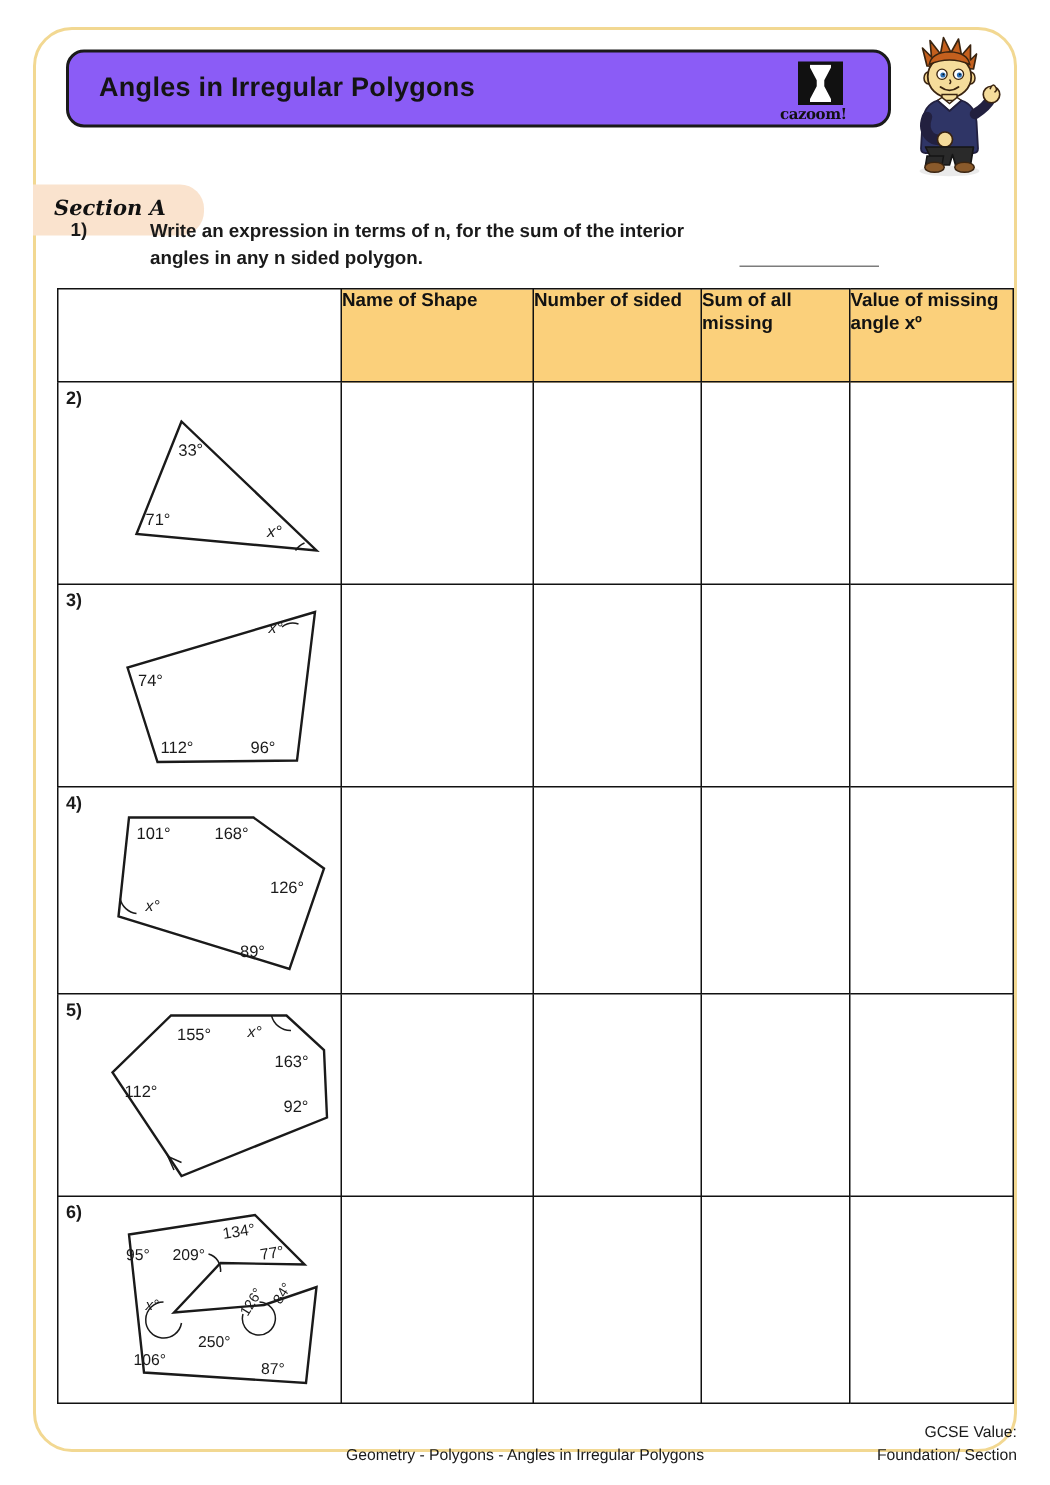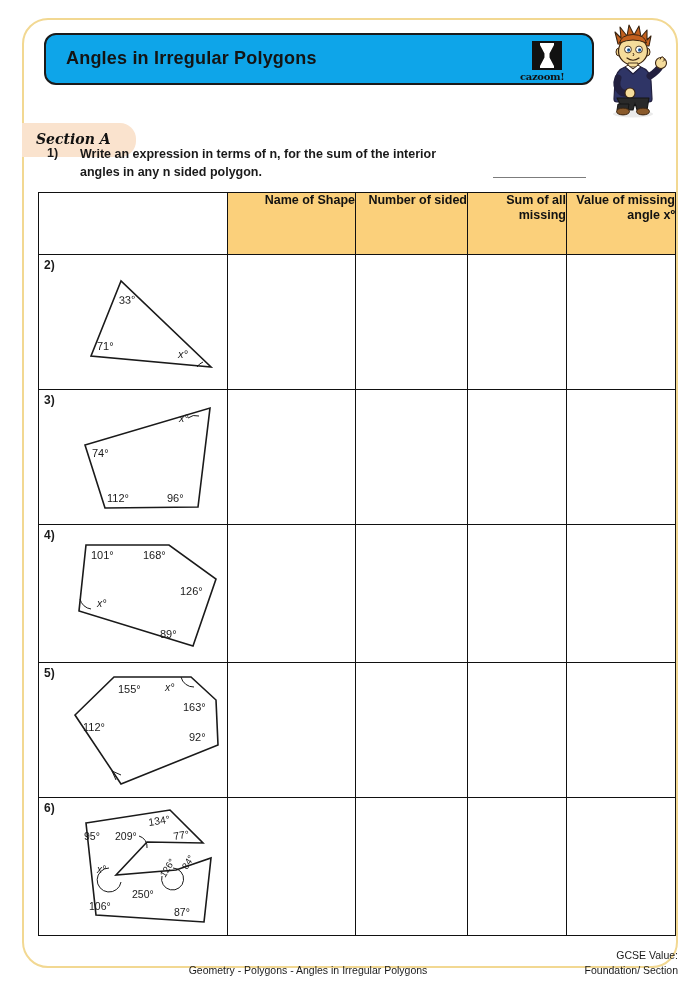--- a/index.html
+++ b/index.html
@@ -25,21 +25,21 @@
     pointer-events: none;
   }
 
   
   #title-box {
     position: absolute;
     left: 44px; top: 33px;
     width: 550px; height: 52px;
     border: 2px solid #1a1a1a;
     border-radius: 12px;
-    background: #0ea5e9;
+    background: #8b5cf6;
   }
   #title-text {
     position: absolute;
     left: 20px; top: 13px;
     font-size: 18px;
     font-weight: bold;
     color: #141414;
     letter-spacing: .2px;
   }
 
@@ -95,21 +95,21 @@
     font-size: 14px;
     color: #111;
   }
 
   
   #q1-num {
     position: absolute; left: 47px; top: 146px;
     font-size: 12.5px; font-weight: bold; color: #1a1a1a;
   }
   #q1-text {
-    position: absolute; left: 80px; top: 145px;
+    position: absolute; left: 100px; top: 145px;
     width: 380px;
     font-size: 12.5px; font-weight: bold; color: #1a1a1a;
     line-height: 18px;
   }
   #q1-answer-line {
     position: absolute; left: 493px; top: 177px;
     width: 93px; height: 0;
     border-bottom: 1.4px solid #7c7c7c;
   }
 
@@ -124,21 +124,21 @@
   #table td, #table th {
     border: 1.6px solid #111;
     padding: 0;
     vertical-align: top;
   }
   thead th {
     background: #fbd07b;
     color: #121212;
     font-size: 12.5px;
     font-weight: bold;
-    text-align: right;
+    text-align: left;
     vertical-align: middle;
     height: 62px;
     line-height: 15px;
     padding: 2px 4px;
   }
   .col-shape   { width: 189px; }
   .col-name    { width: 128px; }
   .col-sides   { width: 112px; }
   .col-sum     { width: 99px; }
   .col-value   { width: 109px; }
@@ -160,21 +160,21 @@
   .shape-svg { position: absolute; left: 0; top: 0; }
 
   
   #footer { position: absolute; left: 0; top: 948px; width: 700px; height: 42px; }
   #footer-left {
     position: absolute; left: 22px; top: 0;
     font-size: 10.5px; color: #1a1a1a; line-height: 15px;
   }
   #footer-url { color: #1a52c8; text-decoration: underline; display: block; }
   #footer-center {
-    position: absolute; left: 0; top: 16px; width: 616px;
+    position: absolute; left: 0; top: 16px; width: 700px;
     text-align: center; font-size: 10.5px; color: #1a1a1a;
   }
   #footer-right {
     position: absolute; right: 22px; top: 0;
     text-align: right; font-size: 10.5px; color: #1a1a1a; line-height: 15px;
   }
 </style>
 </head>
 <body>
 

